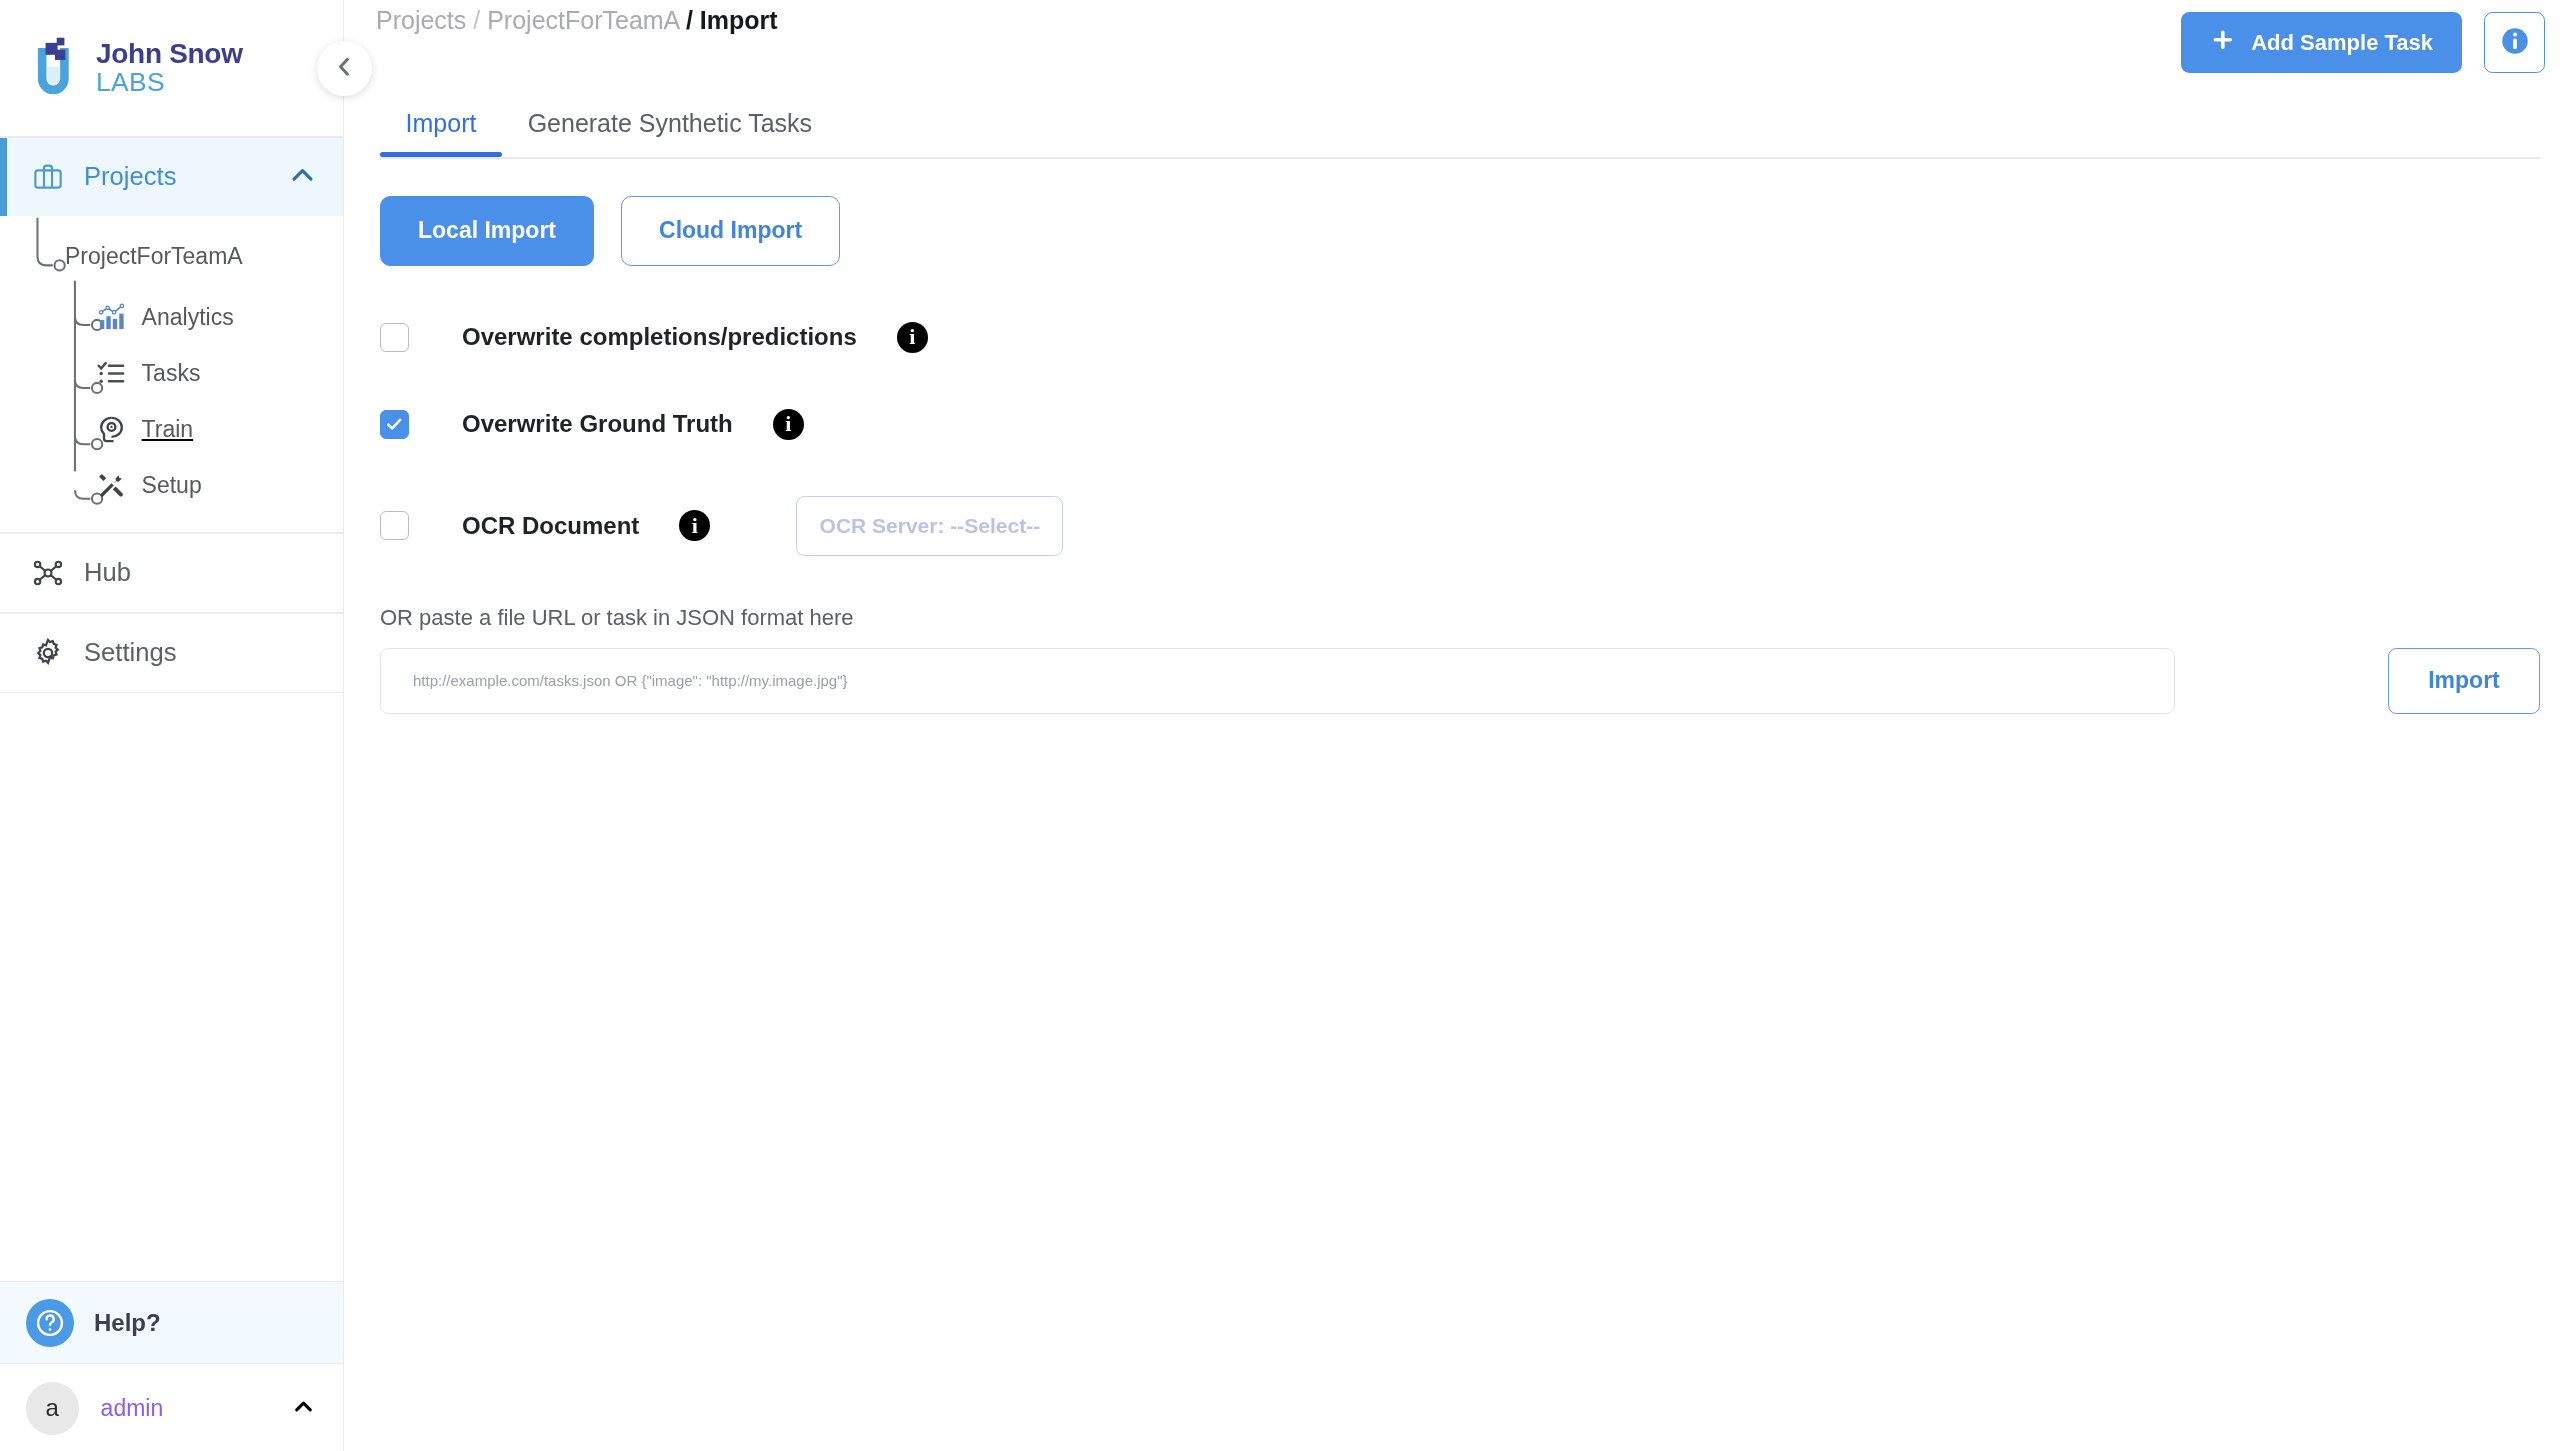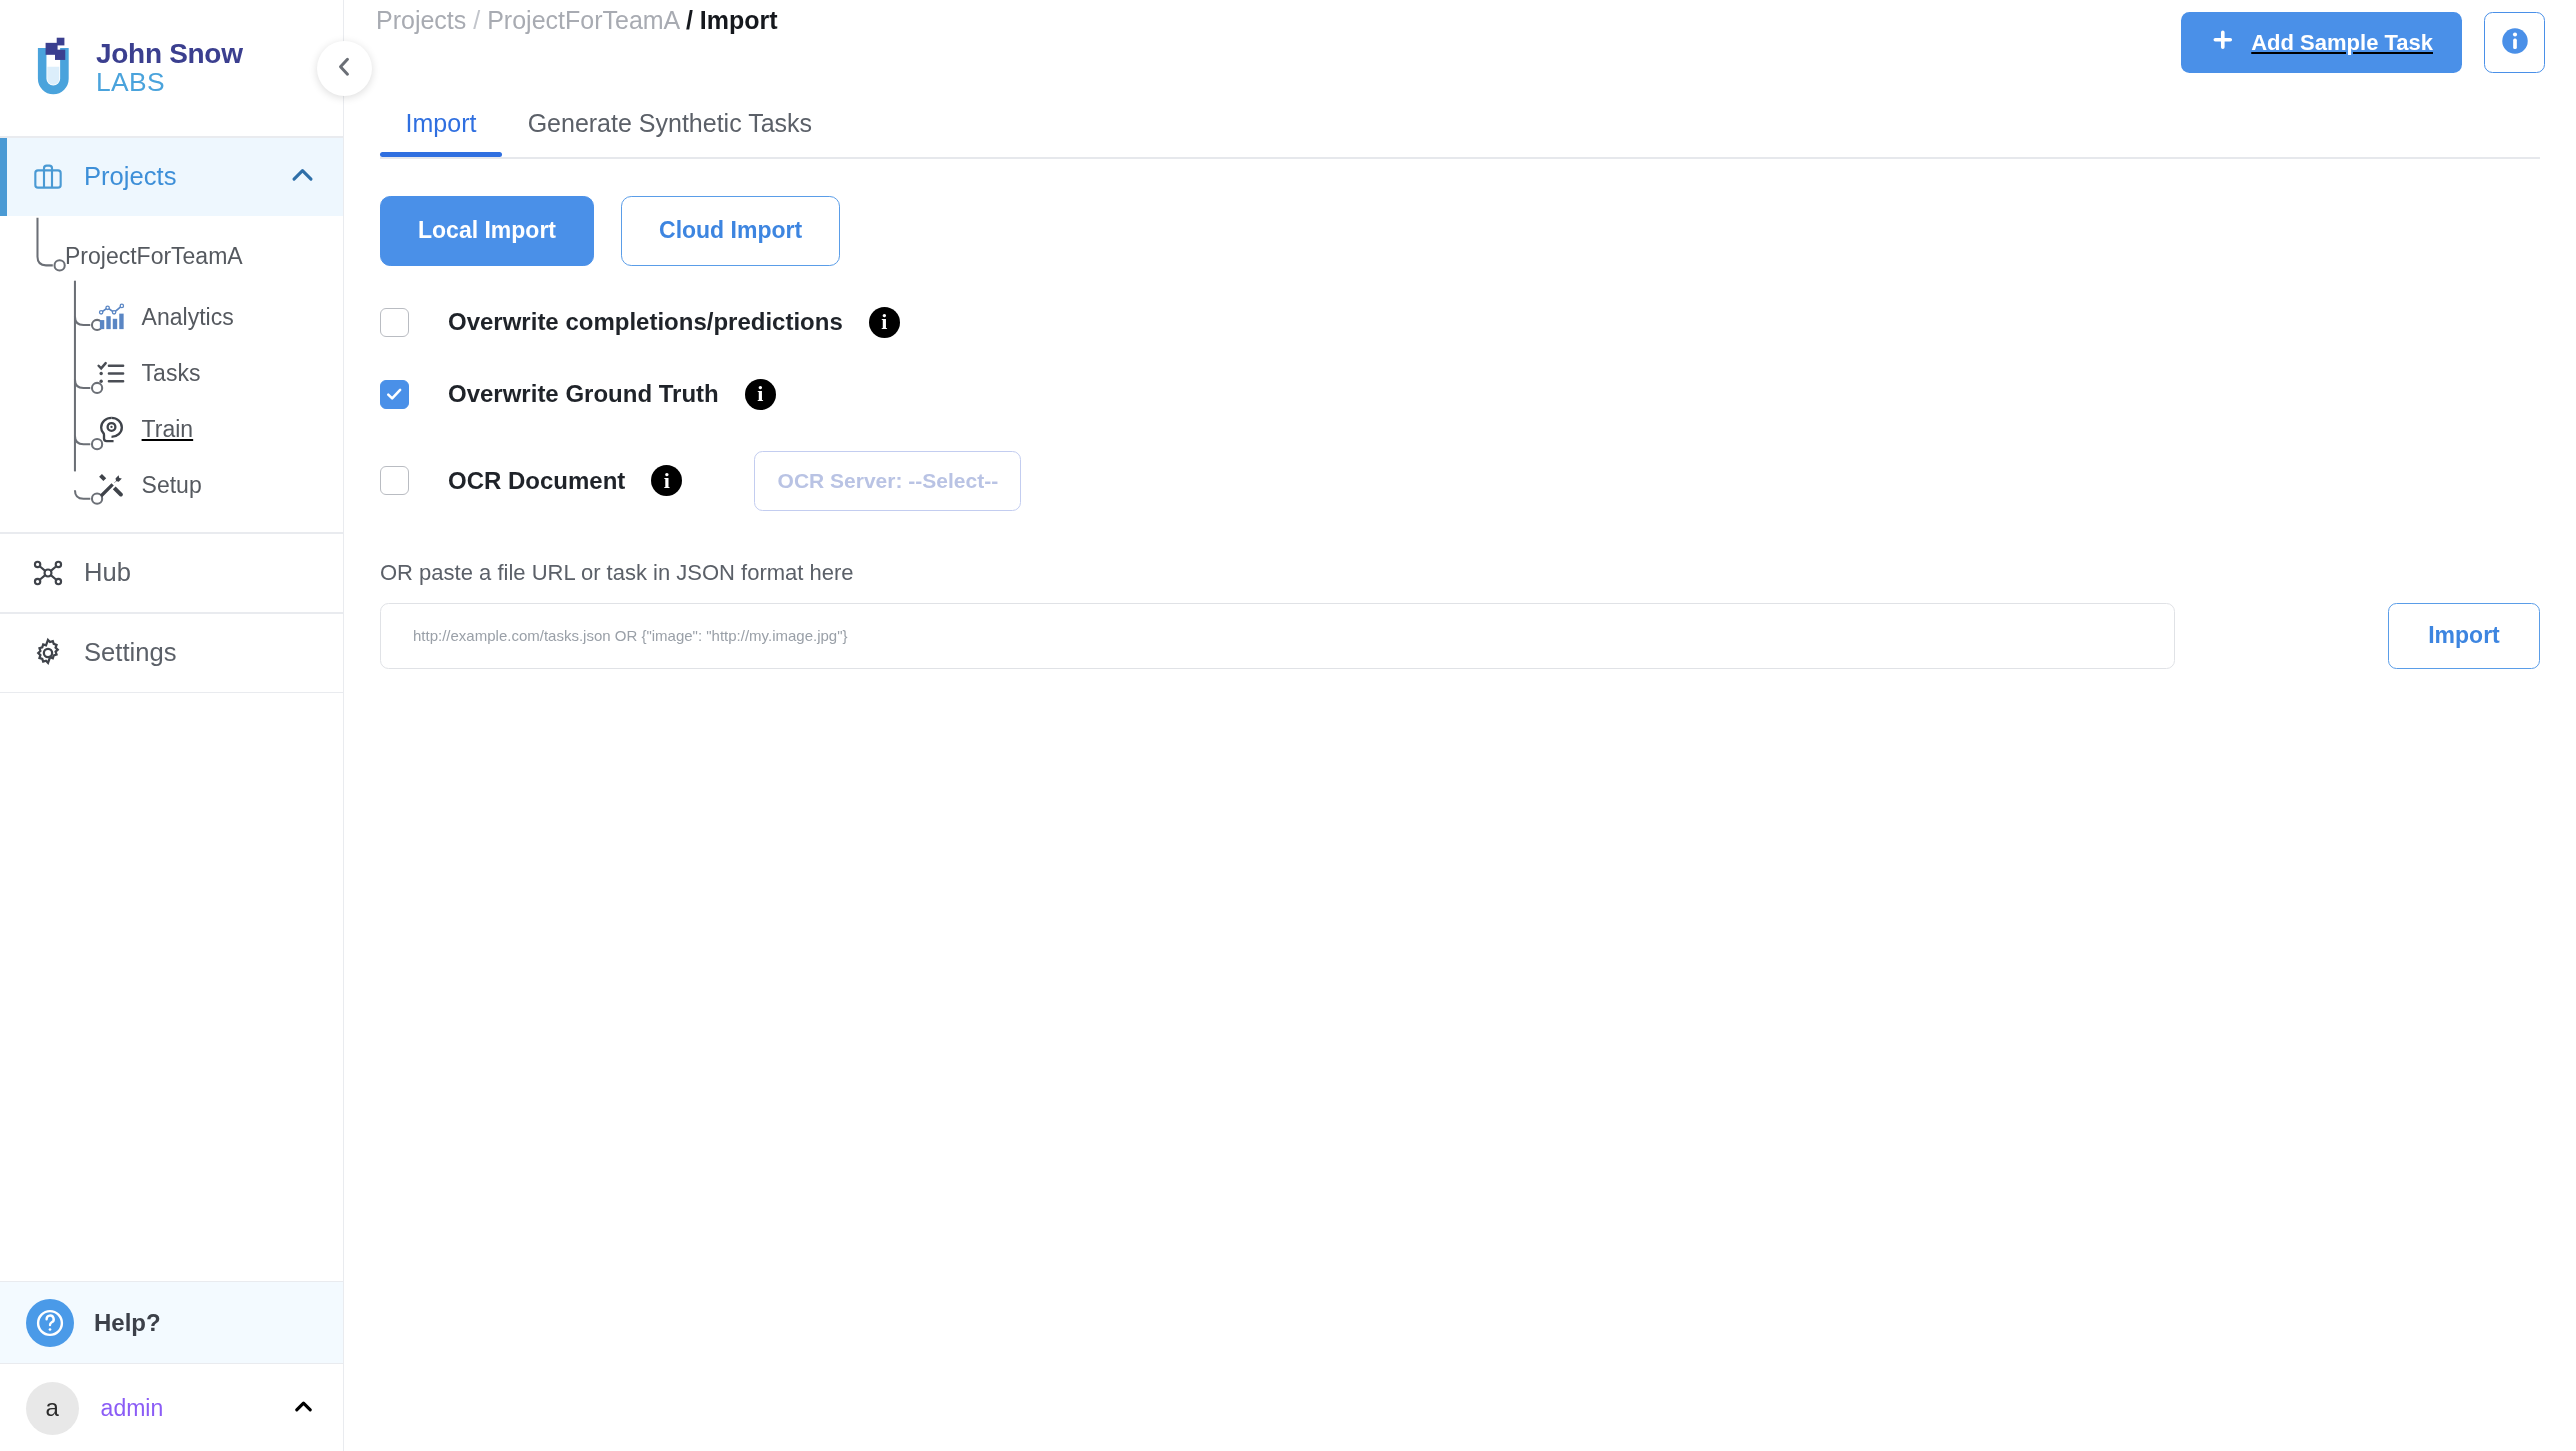--- a/index.html
+++ b/index.html
@@ -90,21 +90,21 @@
   
   .main { flex: 1 1 auto; height: 1452px; position: relative; background: #fff; }
   .topbar { position: relative; height: 85px; }
   .crumb {
     position: absolute; left: 32px; top: 6px;
     font-size: 25px; color: #a8abb2; white-space: nowrap;
   }
   .crumb .sep { color: #c2c5cb; }
   .crumb .current { color: #15181d; font-weight: bold; }
 
-  .topbtns { position: absolute; right: 31px; top: 12px; display: flex; align-items: center; gap: 22px; text-decoration: underline; }
+  .topbtns { position: absolute; right: 31px; top: 12px; display: flex; align-items: center; gap: 22px; }
   .btn-primary-lg {
     height: 61px; padding: 0 29px; border-radius: 8.5px;
     background: #4a90e8; color: #fff; border: none;
     font-size: 22px; font-weight: bold;
     display: flex; align-items: center; gap: 15.3px; cursor: pointer;
     font-family: "Liberation Sans", sans-serif;
   }
   .btn-info {
     width: 61px; height: 61px; border-radius: 8.5px;
     background: #fff; border: 1.7px solid #4a90e8;
@@ -125,21 +125,21 @@
   .seg-row { display: flex; gap: 27px; margin-top: 37px; }
   .seg-btn {
     height: 70px; padding: 0 37px; border-radius: 10.2px;
     font-size: 23px; font-weight: bold; cursor: pointer;
     display: flex; align-items: center; justify-content: center;
     font-family: "Liberation Sans", sans-serif;
   }
   .seg-btn.filled { background: #4a90e8; color: #fff; border: 1.7px solid #4a90e8; }
   .seg-btn.outline { background: #fff; color: #3d85e0; border: 1.7px solid #5a9de8; }
 
-  .opt-row { display: flex; align-items: center; gap: 2px; margin-top: 41px; }
+  .opt-row { display: flex; align-items: center; gap: 16px; margin-top: 56px; }
   .checkbox {
     width: 29px; height: 29px; border-radius: 6px;
     border: 1.7px solid #b9bcc2; background: #fff;
     flex: 0 0 29px; cursor: pointer;
     display: flex; align-items: center; justify-content: center;
   }
   .checkbox.checked { background: #4a90e8; border-color: #4a90e8; }
   .opt-label { font-size: 24px; font-weight: bold; color: #1f2329; margin-left: 37px; white-space: nowrap; }
   .info-dot {
     width: 31px; height: 31px; border-radius: 50%; background: #000;

